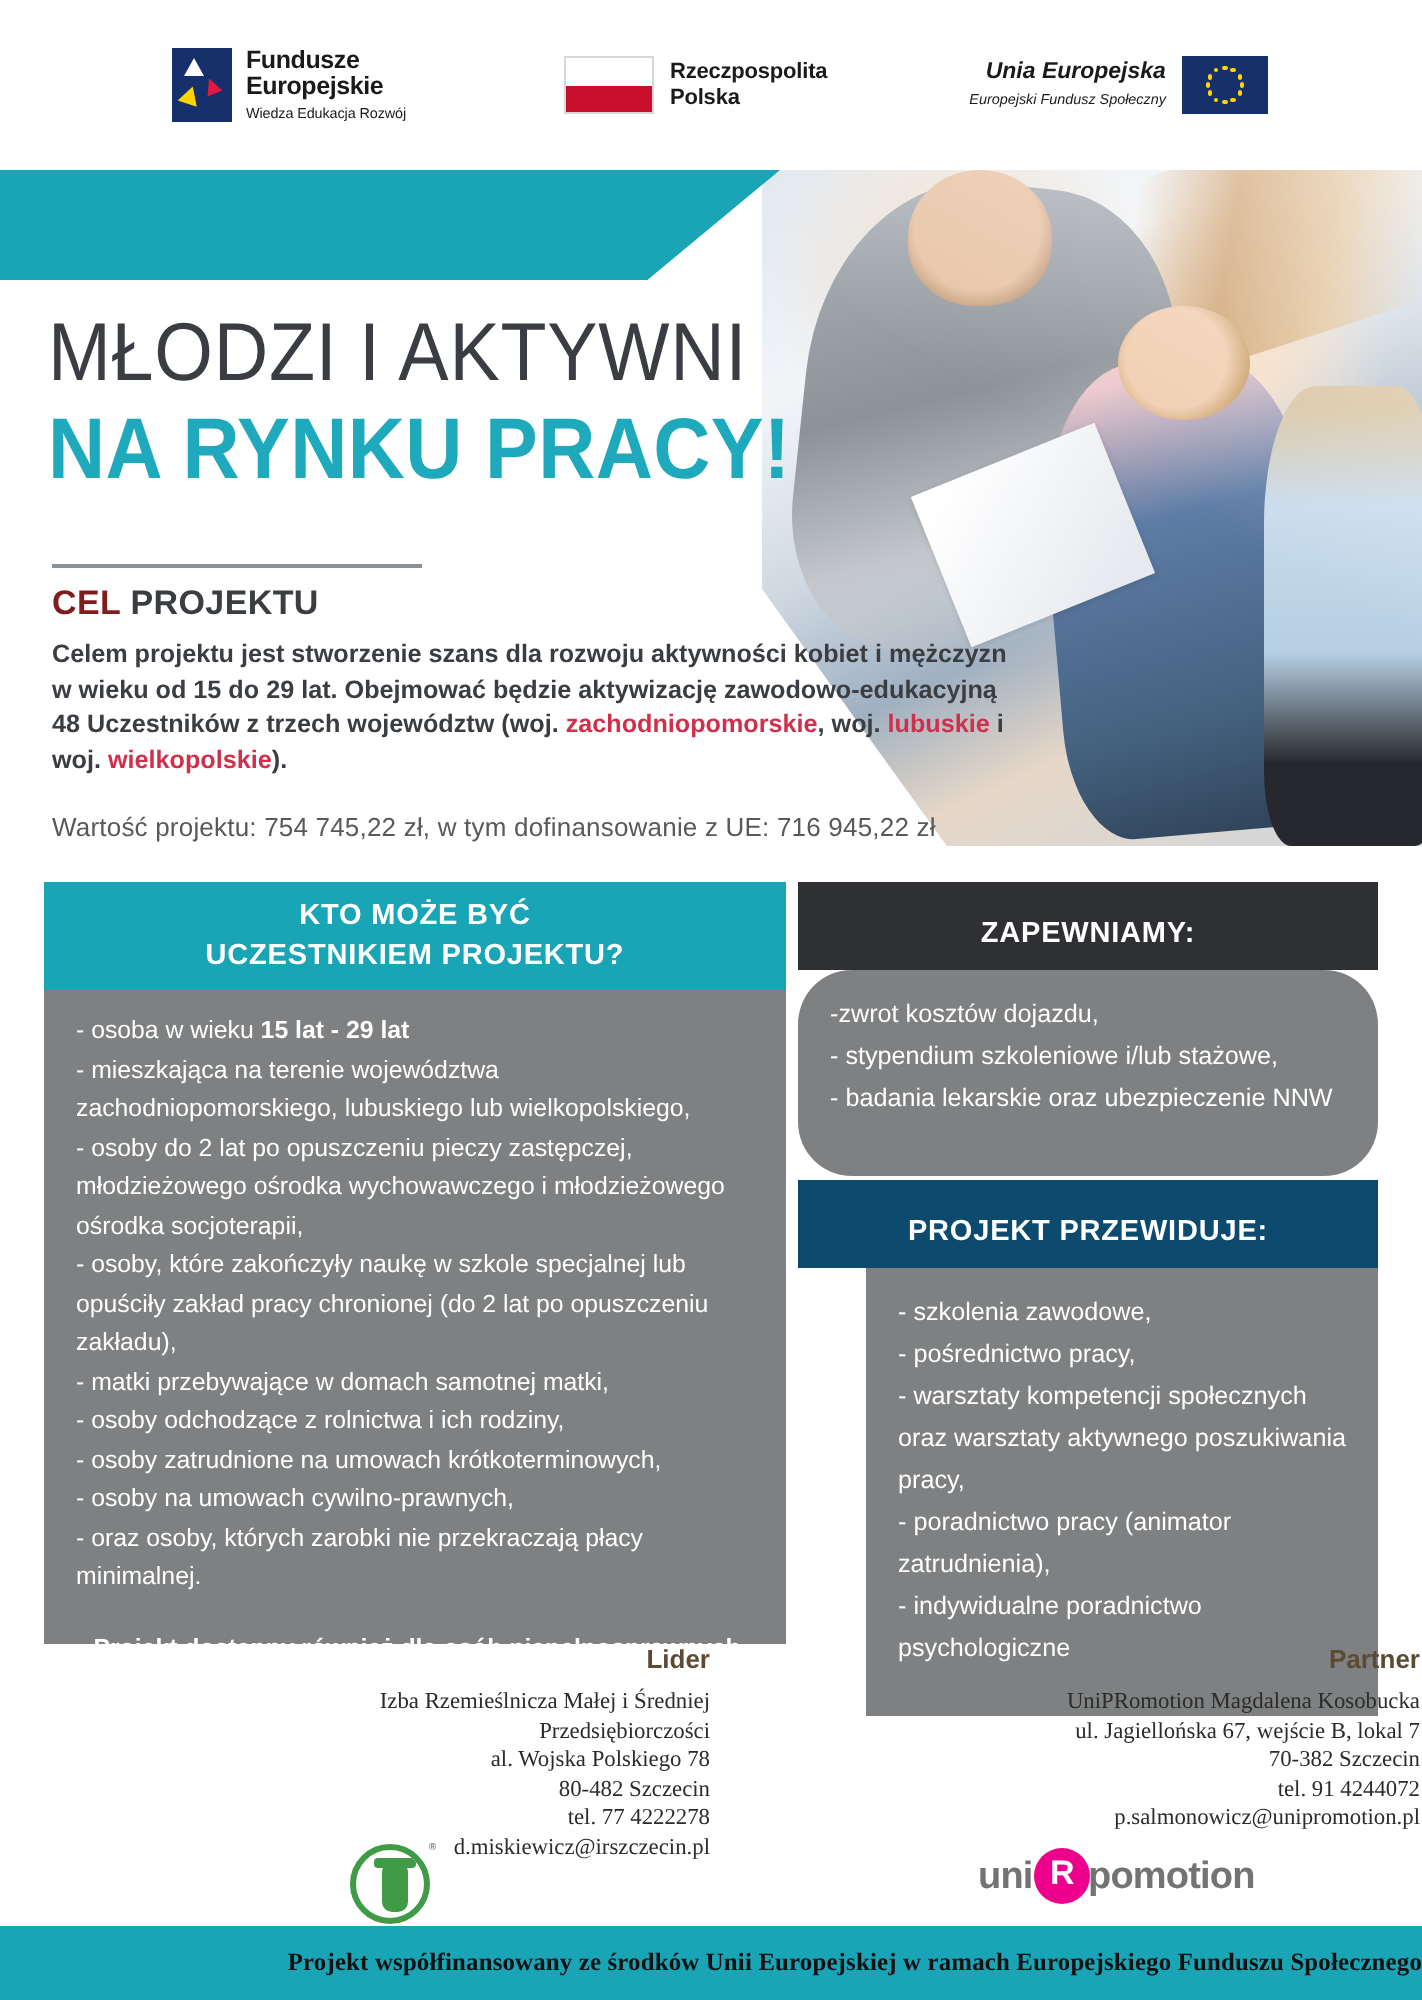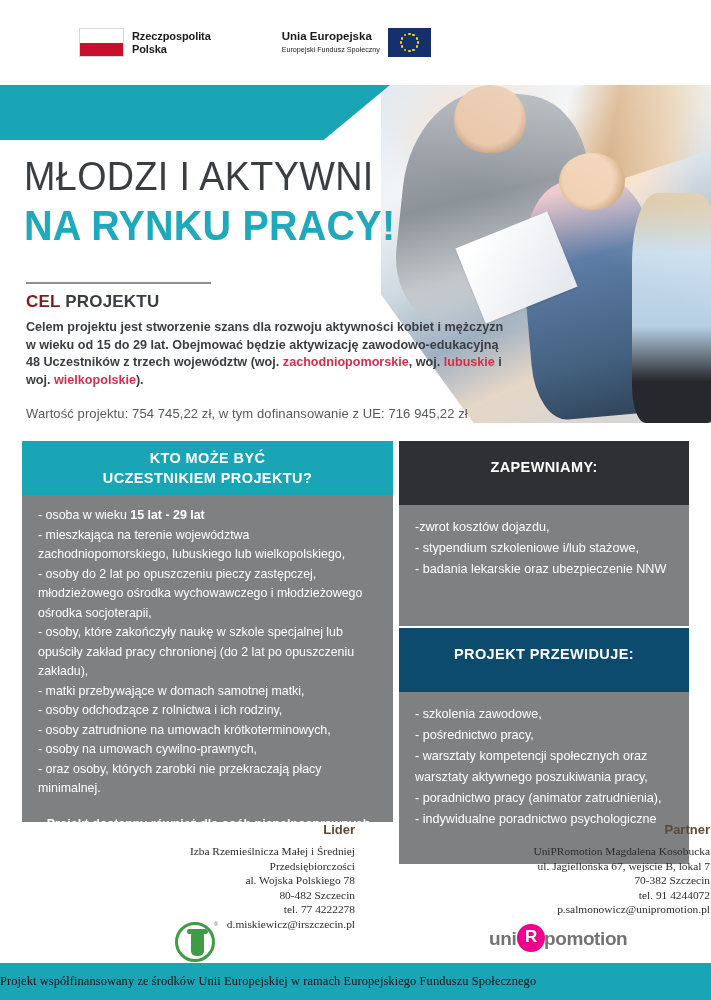--- a/index.html
+++ b/index.html
@@ -86,21 +86,21 @@
   .pl-flag .white { height: 50%; background: #ffffff; }
   .pl-flag .red   { height: 50%; background: #C8102E; }
   .pl-text .l1, .pl-text .l2 {
     font-size: 11px;
     font-weight: bold;
     color: #1A1A1A;
     line-height: 12.5px;
     letter-spacing: -0.1px;
   }
   .logo-ue { margin-left: 71px; }
-  .ue-text { margin-right: 8px; }
+  .ue-text { text-align: right; margin-right: 8px; font-style: italic; }
   .ue-text .l1 {
     font-size: 11.5px;
     font-weight: bold;
     color: #1A1A1A;
     line-height: 13px;
   }
   .ue-text .l2 {
     font-size: 7.2px;
     color: #1A1A1A;
     line-height: 11px;
@@ -287,21 +287,21 @@
   .ph-dark { background: #2F3033; }
   .ph-slate { background: #0c4a6e; }
   .ph-left {
     height: 54px;
     font-size: 14.5px;
     line-height: 20px;
     padding-top: 7px;
     box-sizing: border-box;
   }
   .ph-right {
-    height: 64px;
+    height: 44px;
     font-size: 14.5px;
     line-height: 52px;
   }
   .ph-right.tall { line-height: 52px; }
   .pbody {
     background: #7E8082;
     color: #ffffff;
   }
   .pbody-left {
     padding: 11px 14px 14px 16px;
@@ -316,22 +316,22 @@
     text-align: center;
     line-height: 18px;
     margin-top: 16px;
   }
   .pbody-right {
     padding: 12px 12px 12px 16px;
     font-size: 12.6px;
     line-height: 21px;
     box-sizing: border-box;
   }
-  .pbody-right.one { height: 121px; }
-  .pbody-right.two { height: 172px; }
+  .pbody-right.one { height: 103px; border-radius: 27px; }
+  .pbody-right.two { height: 224px; margin-left: 34px; }
   .panel-gap { height: 2px; background: #ffffff; }
 
   
   .contacts {
     position: absolute;
     left: 0; top: 822px;
     width: 711px;
     display: flex;
   }
   .ct-col { width: 355px; text-align: right; }
@@ -412,36 +412,49 @@
   }
 
   
   .footer-bar {
     position: absolute;
     left: 0; top: 963px;
     width: 711px; height: 37px;
     background: #1AA5B7;
     display: flex;
     align-items: center;
-    justify-content: flex-start;
+    justify-content: flex-end;
+    font-weight: bold;
   }
   .footer-text {
     font-family: "Liberation Serif", serif;
     font-size: 12.4px;
     color: #111111;
     letter-spacing: 0.1px;
   }
 </style>
 </head>
 <body>
 
 <div class="poster">
 
   <div class="logo-strip">
 
+    <div class="logo-block logo-fe">
+      <div class="fe-mark">
+        <span class="star-w"></span>
+        <span class="star-y"></span>
+        <span class="star-r"></span>
+      </div>
+      <div class="fe-text">
+        <div class="l1">Fundusze</div>
+        <div class="l2">Europejskie</div>
+        <div class="l3">Wiedza Edukacja Rozwój</div>
+      </div>
+    </div>
 
     <div class="logo-block logo-pl">
       <div class="pl-flag">
         <div class="white"></div>
         <div class="red"></div>
       </div>
       <div class="pl-text">
         <div class="l1">Rzeczpospolita</div>
         <div class="l2">Polska</div>
       </div>

